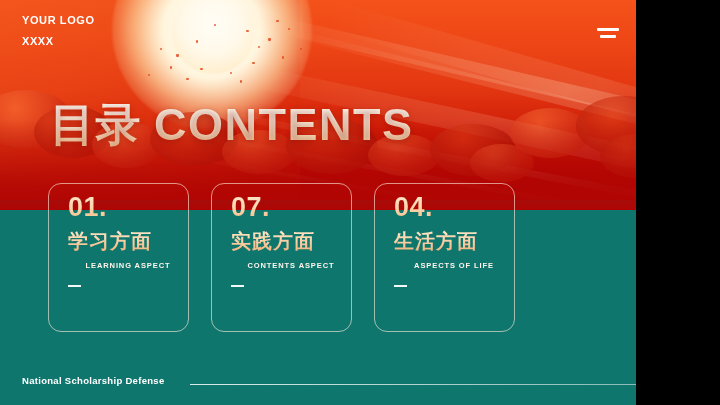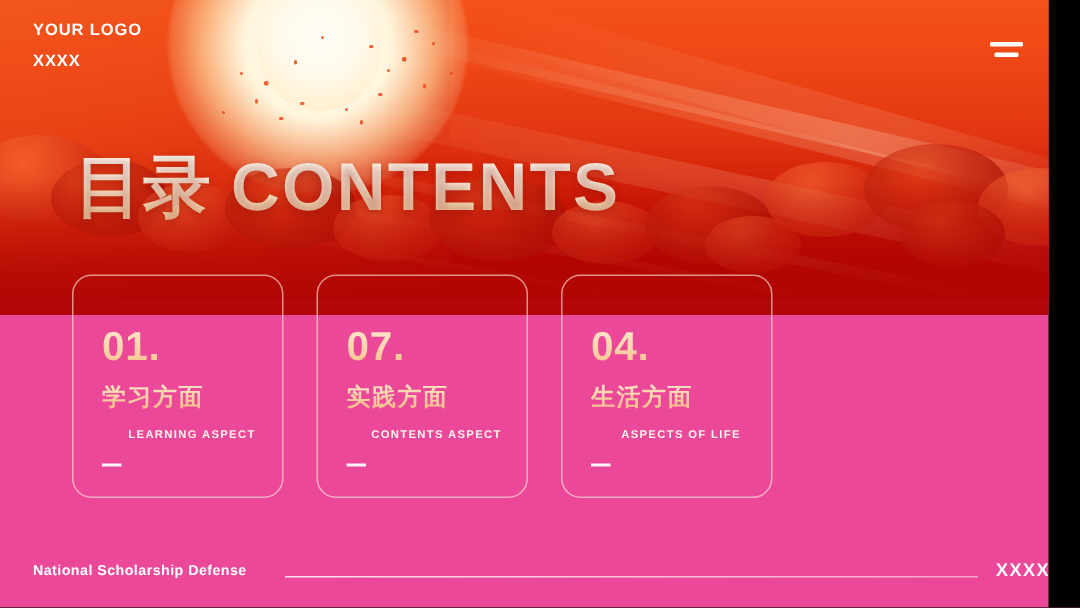--- a/index.html
+++ b/index.html
@@ -1,22 +1,22 @@
 <!DOCTYPE html>
 <html><head>
 <meta charset="utf-8">
 <style>
   html,body{margin:0;padding:0;background:#000;}
   body{font-family:"Liberation Sans","DejaVu Sans",sans-serif;}
 
   #slide{
     position:relative;
-    width:699px;height:405px;
+    width:636px;height:405px;
     overflow:hidden;
-    background:#ec4899;
+    background:#0f766e;
   }
 
   
   .hero{
     position:absolute;left:0;top:0;width:720px;height:200px;
     background:
       radial-gradient(115px 95px at 212px 30px, #FFF8E8 0%, #FFF3D6 26%, rgba(255,226,170,.85) 42%, rgba(255,170,90,.45) 62%, rgba(240,90,30,0) 80%),
       linear-gradient(180deg,#F4521A 0%,#EE4616 22%,#E23611 45%,#CC1806 68%,#B90803 86%,#B00503 100%);
   }
   .hero-left{
@@ -81,31 +81,31 @@
   }
   .title .cn{font-family:"DejaVu Sans","Liberation Sans",sans-serif;}
   .title .en{letter-spacing:1.5px;}
 
   
   .cards{position:absolute;left:48px;top:183px;width:624px;height:149px;display:flex;gap:22px;}
   .card{
     position:relative;width:141px;height:149px;box-sizing:border-box;
     border:1px solid rgba(255,235,220,.62);
     border-radius:13px;
-    padding:32px 0 0 19px;
+    padding:8px 0 0 19px;
   }
   .card .num{
     font-size:27px;font-weight:bold;line-height:30px;letter-spacing:.5px;
     background:linear-gradient(180deg,#FFE9CE 0%,#FBD6AE 50%,#F4BE88 100%);
     -webkit-background-clip:text;background-clip:text;
     color:transparent;-webkit-text-fill-color:transparent;
   }
   .card .cn{
     font-family:"DejaVu Sans","Liberation Sans",sans-serif;
-    font-size:16px;font-weight:bold;line-height:22px;margin-top:8px;letter-spacing:1px;
+    font-size:20px;font-weight:bold;line-height:22px;margin-top:8px;letter-spacing:1px;
     background:linear-gradient(180deg,#FFE7C8 0%,#F8CB9E 60%,#F1B47C 100%);
     -webkit-background-clip:text;background-clip:text;
     color:transparent;-webkit-text-fill-color:transparent;
   }
   .card .en{
     font-size:7.5px;font-weight:bold;color:#FFF4EC;letter-spacing:.9px;
     line-height:11px;margin-top:8px;text-align:center;
   }
   .card .dash{width:13px;height:2px;background:#FFFFFF;margin-top:14px;opacity:.95;}
 

